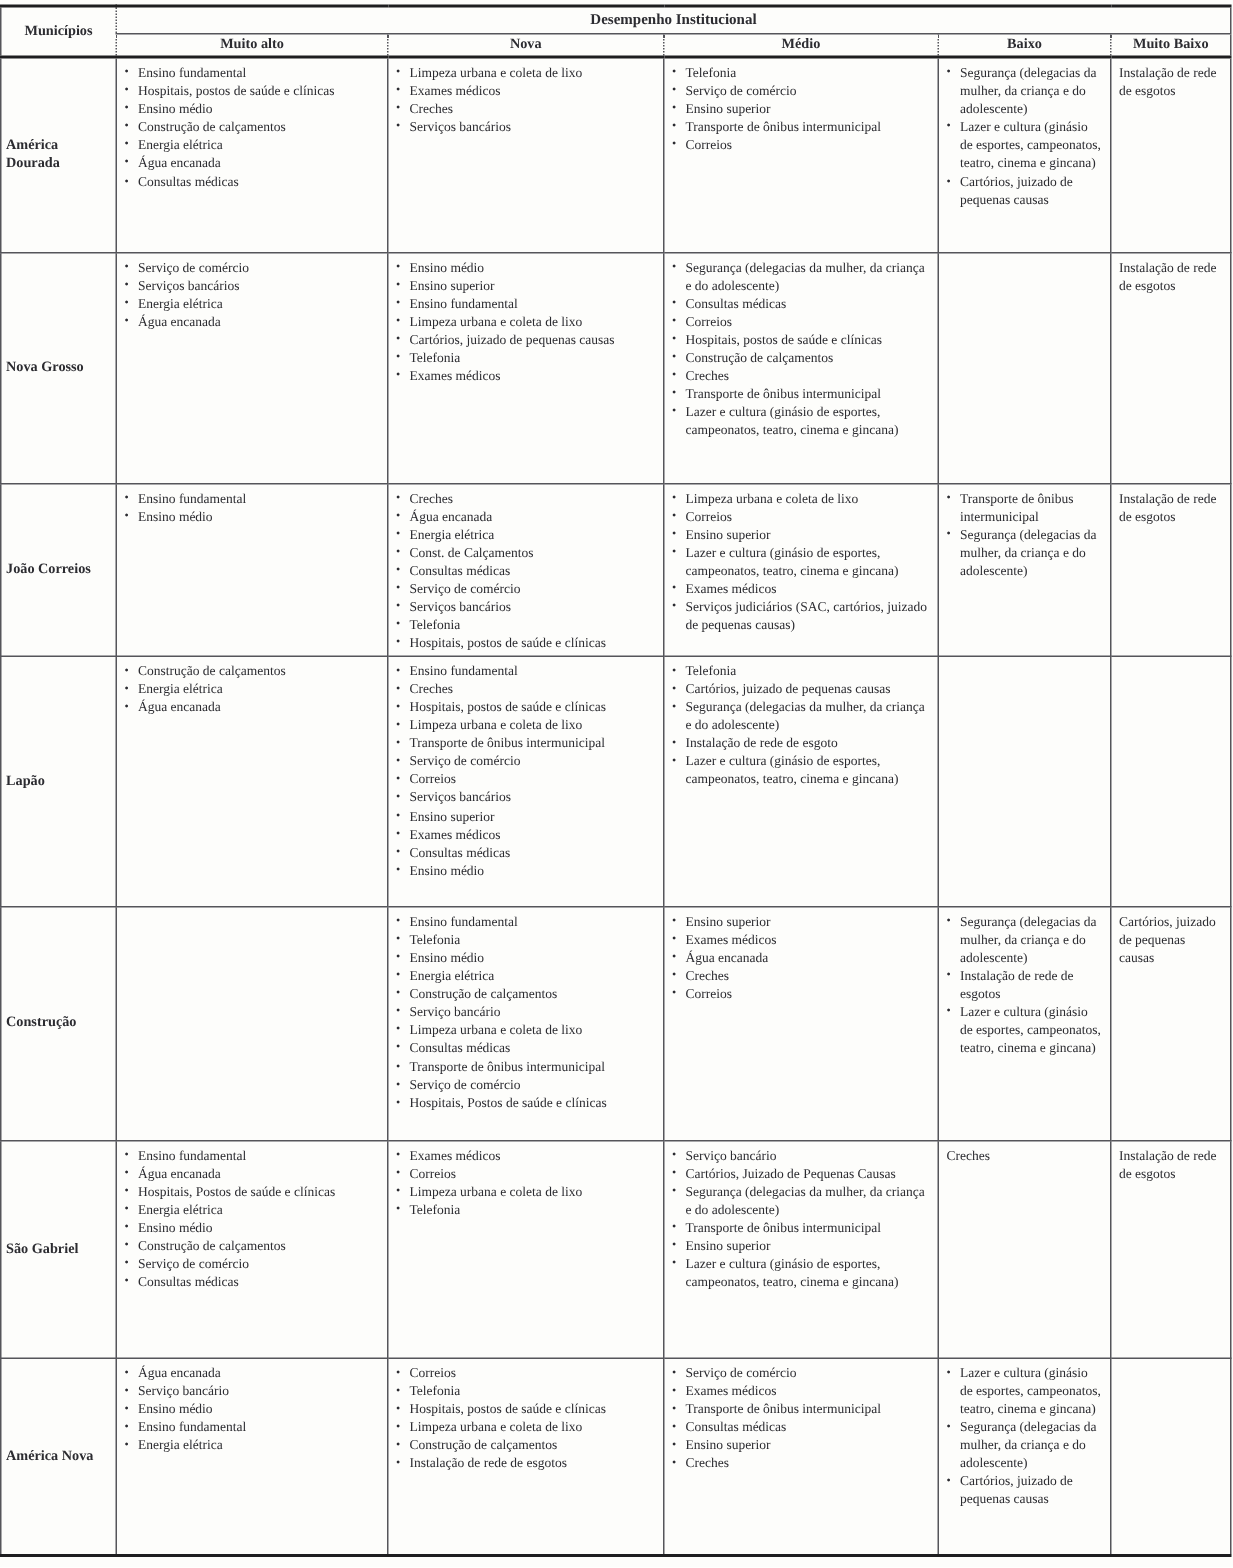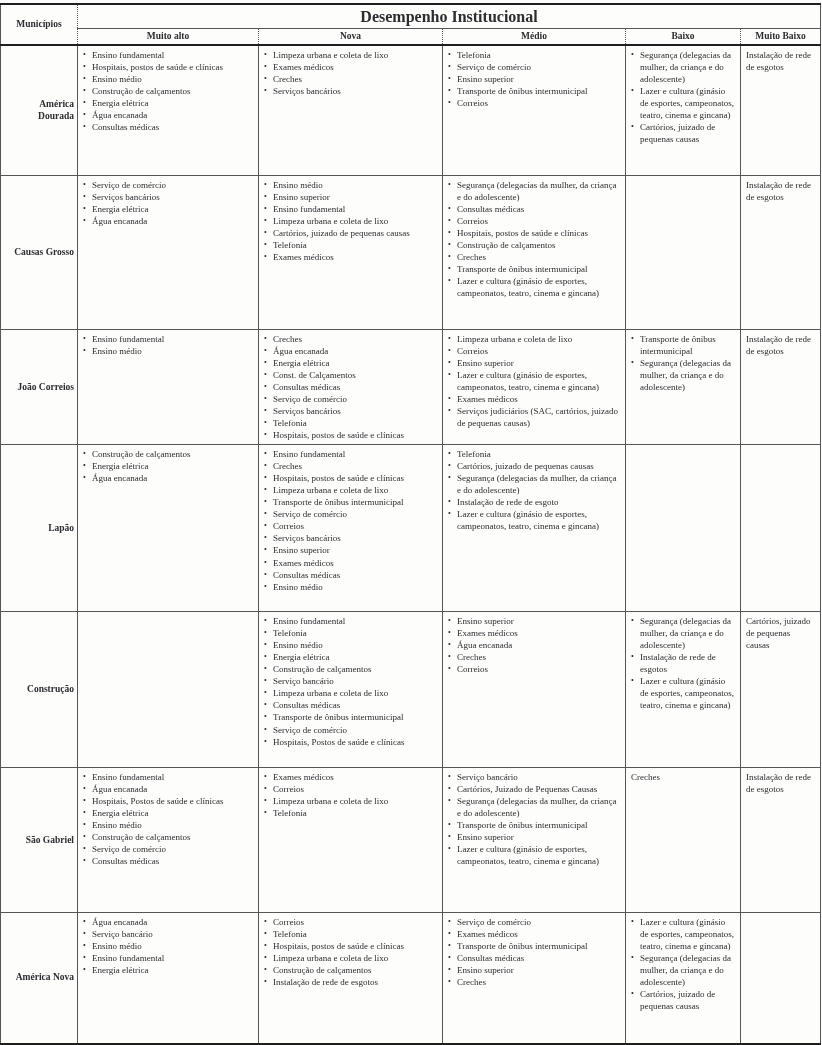--- a/index.html
+++ b/index.html
@@ -24,25 +24,25 @@
     vertical-align:top;text-align:left;
     padding:3px 5px 3px 4px;
     font-size:9px;line-height:1.34;font-weight:400;
   }
   thead th{
     text-align:center;vertical-align:middle;font-weight:700;
     padding:1px 2px;border-left-style:dotted;border-right-style:dotted;
   }
   thead tr.group-row{height:18px;}
   thead tr.sub-row{height:16px;}
-  thead th.group-h{font-size:16px;border-bottom:1px solid #55555a;}
+  thead th.group-h{font-size:10px;border-bottom:1px solid #55555a;}
   thead th.sub-h{font-size:9.5px;border-bottom:2.5px solid #1e1e20;}
   thead th.muni-h{font-size:9.5px;border-bottom:2.5px solid #1e1e20;border-left-style:solid;}
   tbody th.muni{
-    font-weight:700;text-align:right;vertical-align:middle;font-size:9.5px;
+    font-weight:700;text-align:left;vertical-align:middle;font-size:9.5px;
     padding:2px 3px;
   }
   tbody tr:nth-child(1){height:130px;}
   tbody tr:nth-child(2){height:154px;}
   tbody tr:nth-child(3){height:115px;}
   tbody tr:nth-child(4){height:167px;}
   tbody tr:nth-child(5){height:156px;}
   tbody tr:nth-child(6){height:145px;}
   tbody tr:nth-child(7){height:131px;}
   .bi{display:flex;align-items:flex-start;}
@@ -161,21 +161,21 @@
             <div class="bi">
               <span class="dot">•</span>
               <span class="txt">Cartórios, juizado de pequenas causas</span>
             </div>
           </td>
           <td>
             <div class="plain">Instalação de rede de esgotos</div>
           </td>
         </tr>
         <tr>
-          <th class="muni">Causas Grosso</th>
+          <th class="muni">Nova Grosso</th>
           <td>
             <div class="bi">
               <span class="dot">•</span>
               <span class="txt">Serviço de comércio</span>
             </div>
             <div class="bi">
               <span class="dot">•</span>
               <span class="txt">Serviços bancários</span>
             </div>
             <div class="bi">

